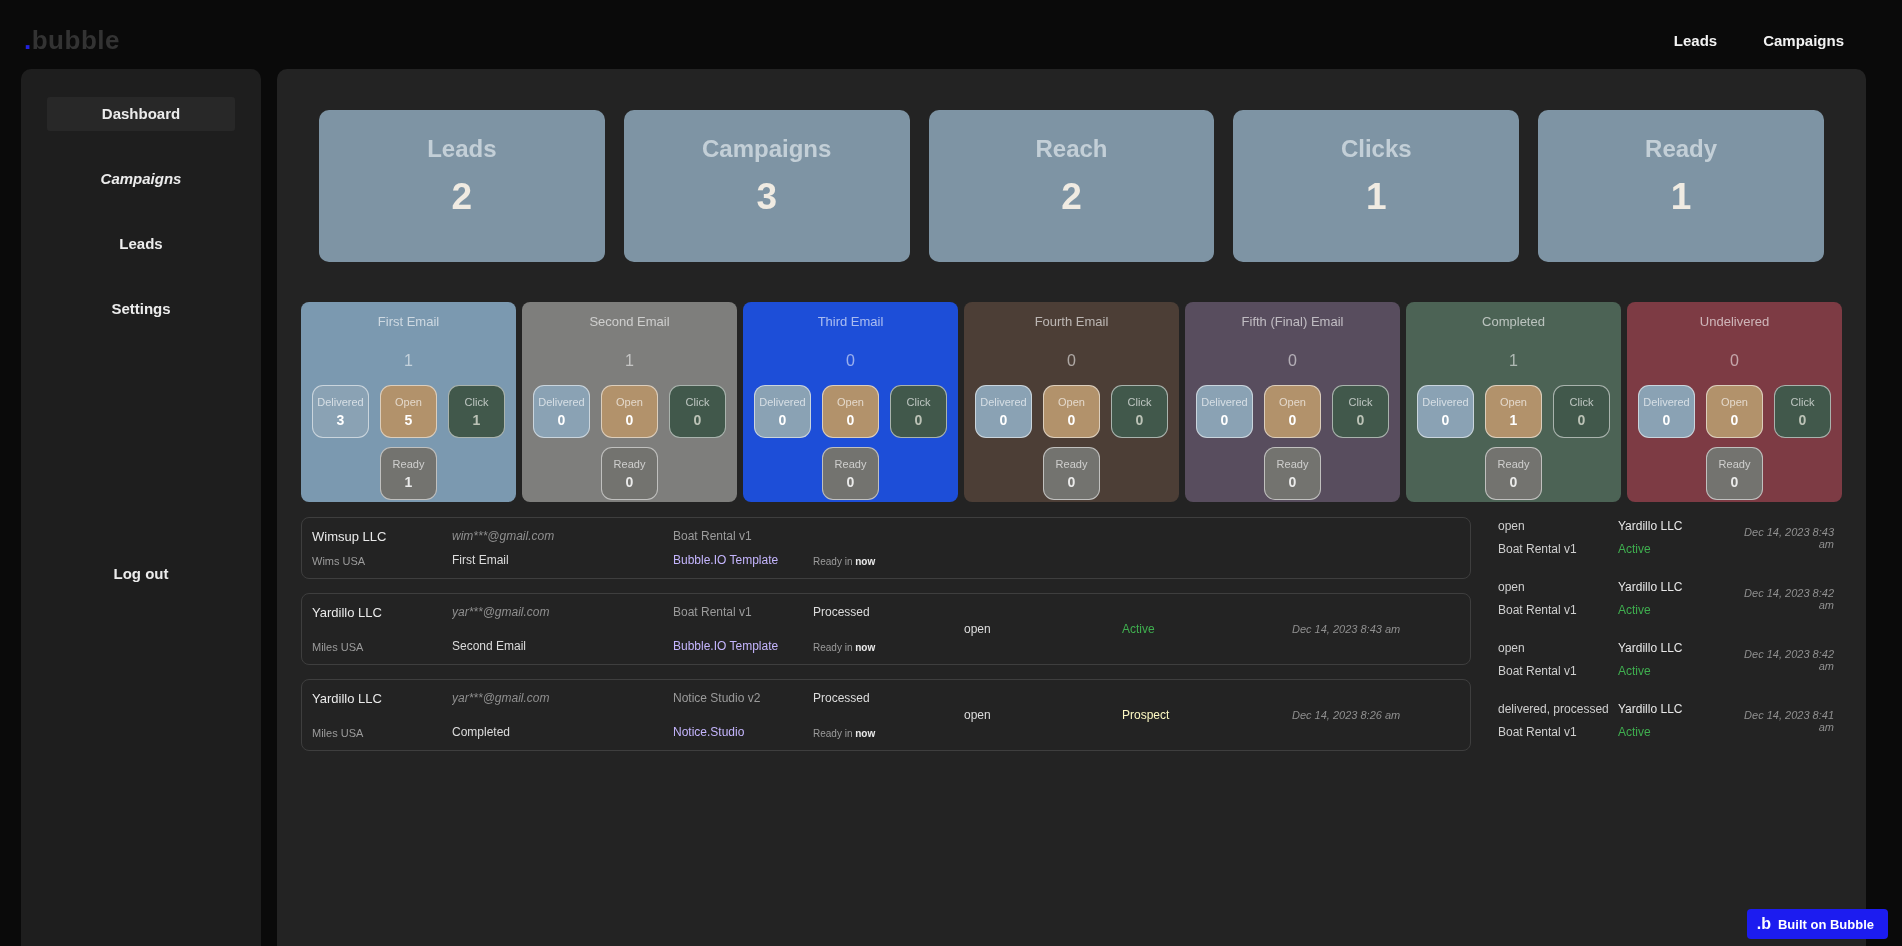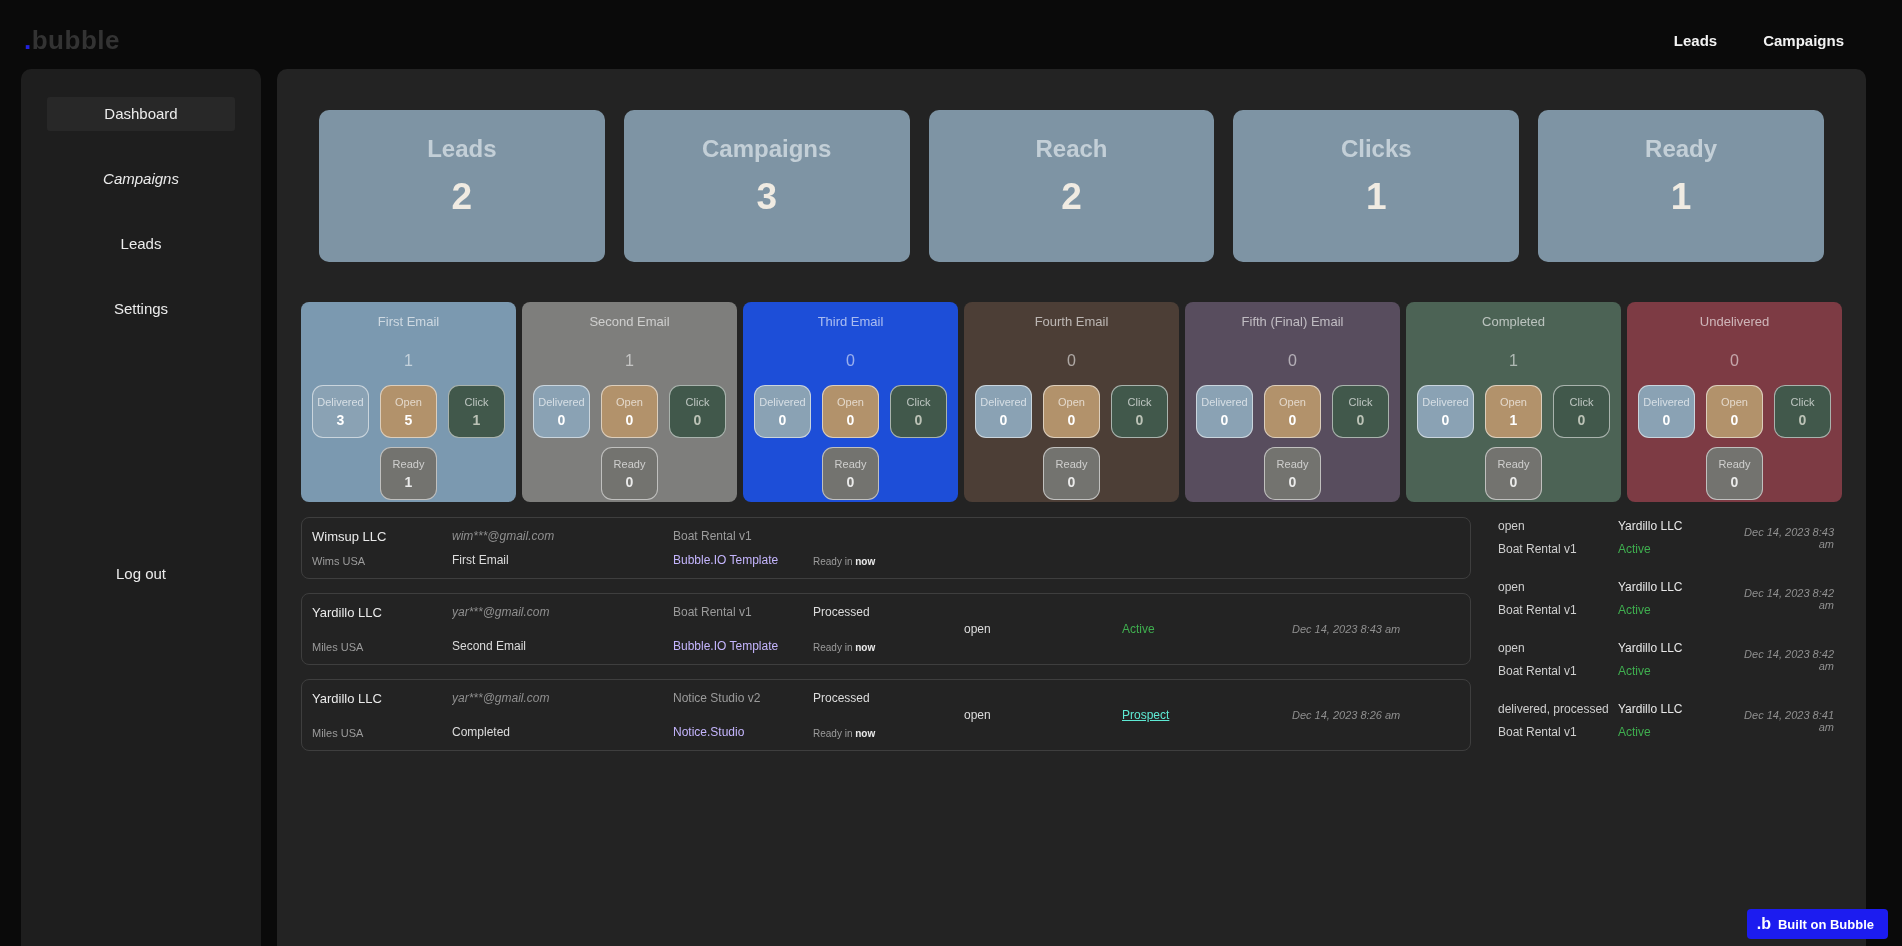--- a/index.html
+++ b/index.html
@@ -16,21 +16,21 @@
   .logo { font-size:26px; font-weight:bold; color:#333333; letter-spacing:.5px; }
   .logo .dot { color:#2222dd; }
   .top-nav { display:flex; gap:46px; }
   .nav-link { color:#f2f2f2; font-weight:bold; font-size:15px; cursor:pointer; }
 
   
   .content { display:flex; height:877px; }
   .sidebar { width:240px; margin-left:21px; background:#1e1e1e; border-radius:10px 10px 0 0;
     padding-top:28px; flex-shrink:0; }
   .side-item { width:188px; height:34px; line-height:34px; margin:0 auto 31px; text-align:center;
-    color:#ececec; font-weight:normal; font-size:15px; cursor:pointer; border-radius:3px; }
+    color:#ececec; font-weight:bold; font-size:15px; cursor:pointer; border-radius:3px; }
   .side-item.highlight { background:#282828; }
   .side-item.current { font-style:italic; }
   .side-item.logout { margin-top:231px; }
 
   .main { flex:1; margin-left:16px; margin-right:36px; background:#232323;
     border-radius:10px 10px 0 0; padding:41px 24px 0; }
 
   
   .stats { display:flex; gap:19px; padding:0 18px; }
   .stat-card { flex:1; height:152px; background:#7e94a4; border-radius:10px; text-align:center; }
@@ -394,21 +394,21 @@
             <span class="template">Notice.Studio</span>
           </div>
           <div class="cell">
             <span class="pstatus">Processed</span>
             <span class="ready-line"><span>Ready in</span> <b>now</b></span>
           </div>
           <div class="cell center">
             <span class="openst">open</span>
           </div>
           <div class="cell center">
-            <span class="lifecycle" style="color: #5eead4; text-decoration: underline;">Prospect</span>
+            <span class="lifecycle" style="color: #fef9c3;">Prospect</span>
           </div>
           <div class="cell center">
             <span class="rowdate">Dec 14, 2023 8:26 am</span>
           </div>
         </div>
 
       </div>
 
       <div class="activity">
         <div class="act-entry">

